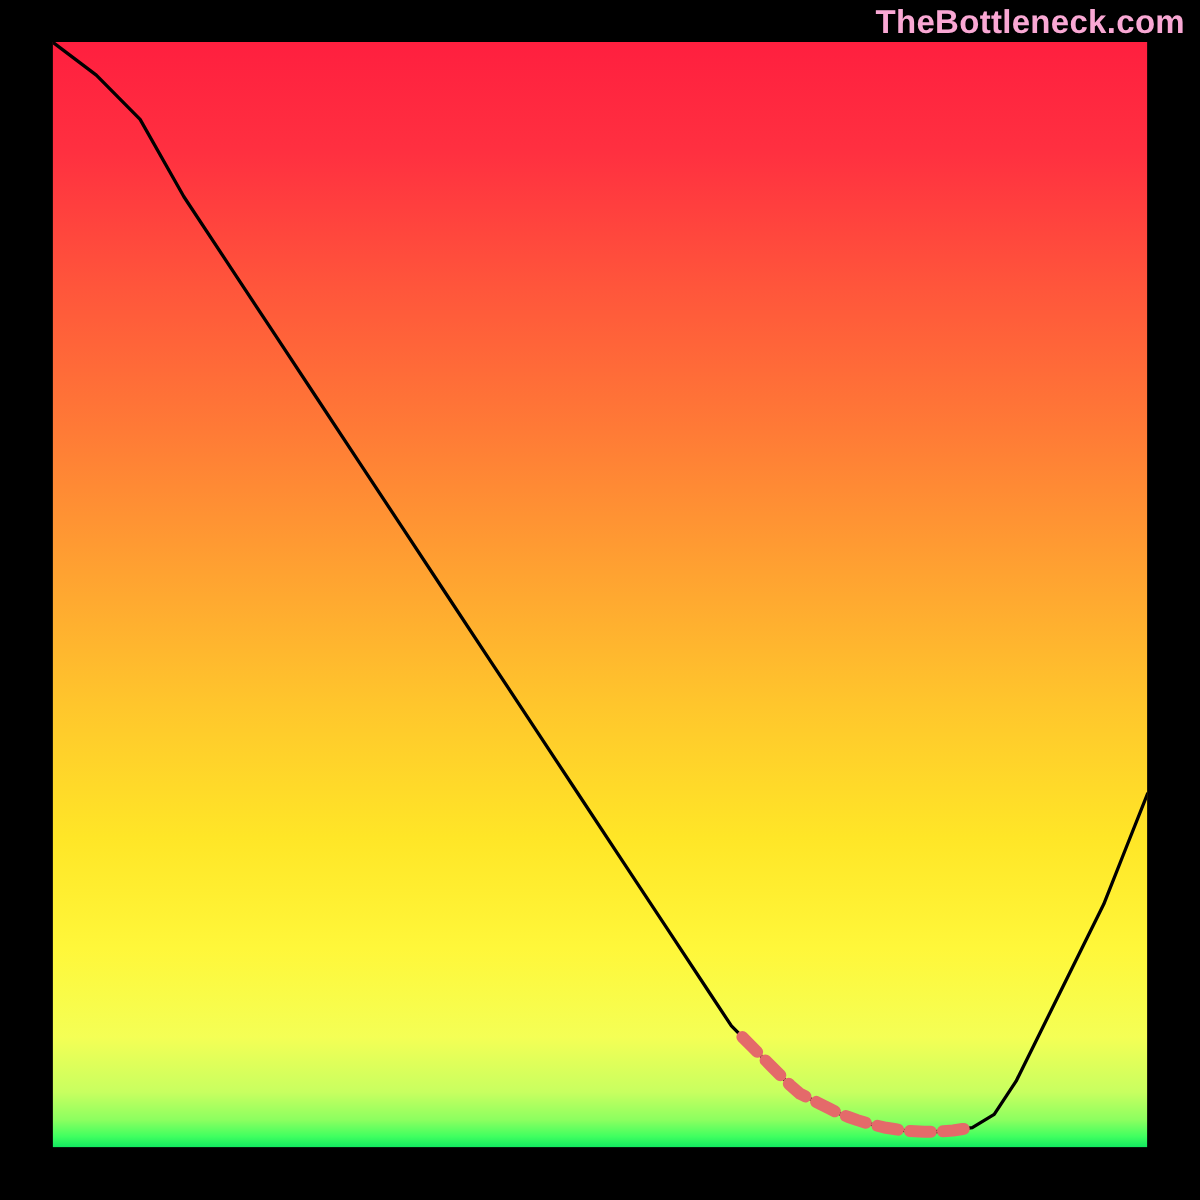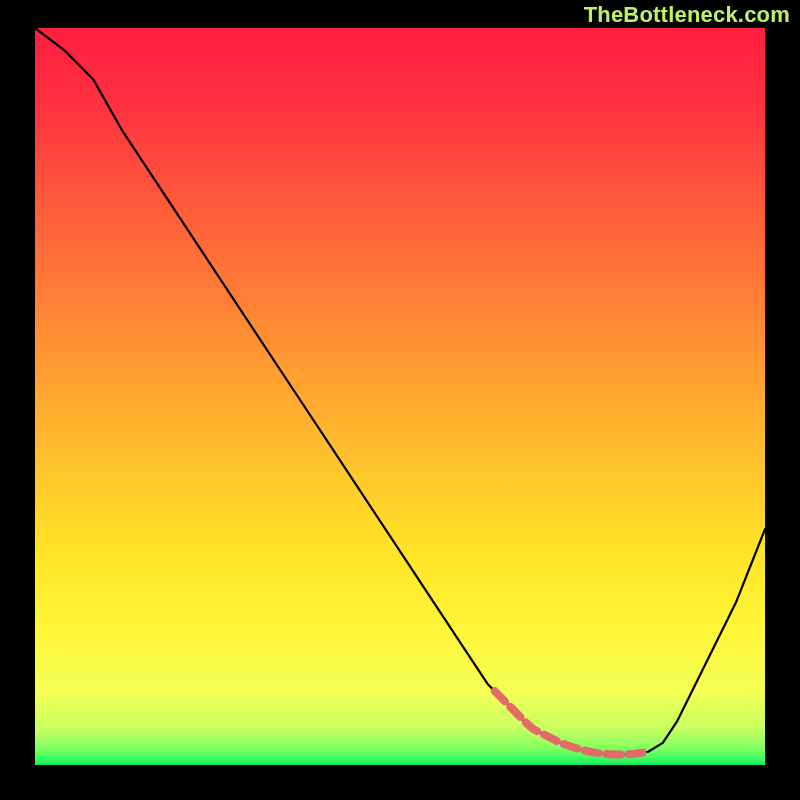--- a/index.html
+++ b/index.html
@@ -7,21 +7,21 @@
   .frame {
     position: relative;
     width: 800px;
     height: 800px;
     background: #000;
   }
   .watermark {
     position: absolute;
     top: 2px;
     right: 10px;
-    color: #bef264;
+    color: #f9a8d4;
     font-family: Arial, Helvetica, sans-serif;
     font-size: 22px;
     font-weight: bold;
     letter-spacing: 0.2px;
     z-index: 10;
   }
   .plot {
     position: absolute;
     left: 35px;
     top: 28px;

